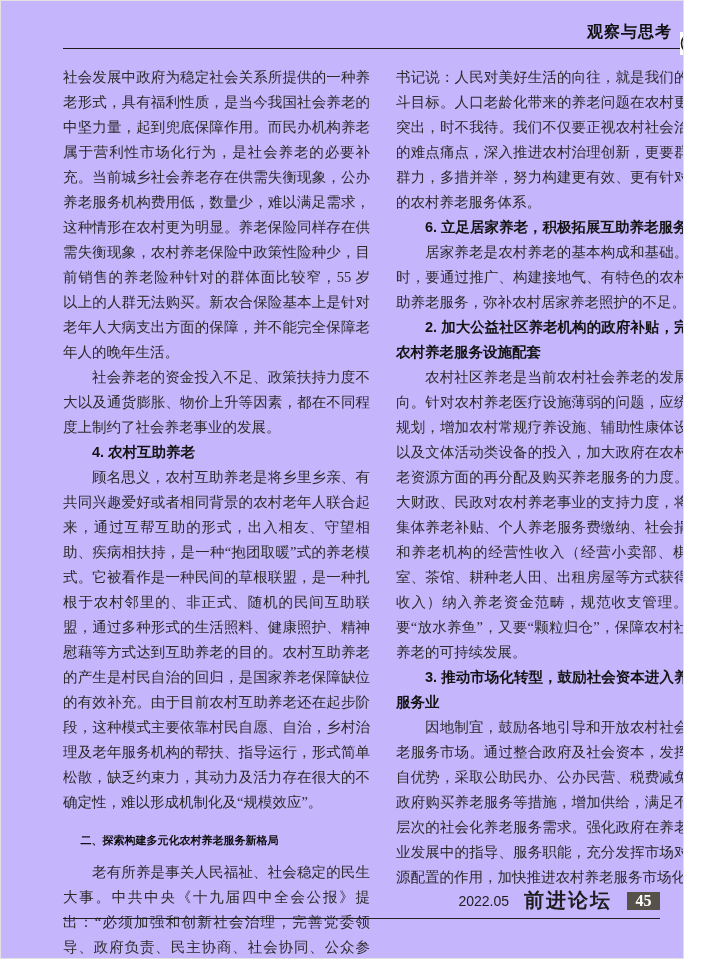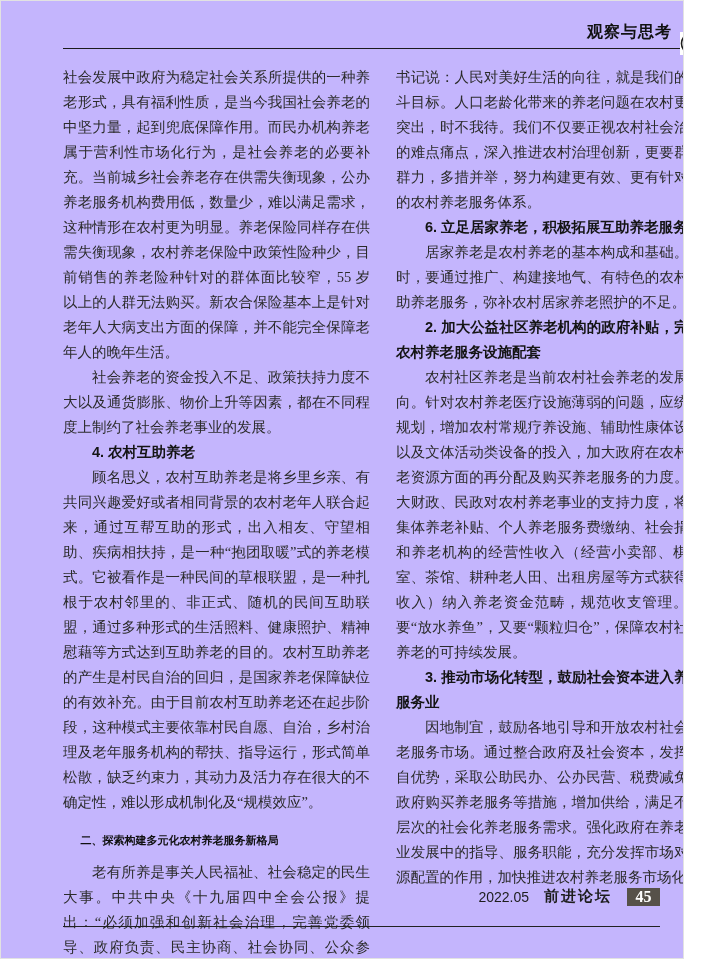--- a/index.html
+++ b/index.html
@@ -44,29 +44,29 @@
   .h2 {
     font-family:"Liberation Sans","DejaVu Sans",sans-serif;
     font-weight:700; font-size:11px; color:#101010;
     text-indent:1.6em; margin:13px 0 7px 0; line-height:25px;
   }
   
   .footer {
     position:absolute; top:886px; left:62px; width:597px;
     border-bottom:1.2px solid #222;
     display:flex; justify-content:flex-end; align-items:center;
-    gap:15px; padding-bottom:20px;
+    gap:15px; padding-bottom:4px;
   }
   .footer-issue {
     font-family:"Liberation Sans","DejaVu Sans",sans-serif;
     font-size:14px; color:#1d1d1d;
   }
   .footer-journal {
     font-family:"Liberation Sans","DejaVu Sans",sans-serif;
-    font-size:15px; font-weight:700; letter-spacing:2px; color:#1d1d1d;
+    font-size:20px; font-weight:700; letter-spacing:2px; color:#1d1d1d;
   }
   .footer-pagebox {
     width:33px; height:18px; background:#565149;
     color:#fff; font-size:16px; font-weight:700;
     display:flex; align-items:center; justify-content:center;
     font-family:"Liberation Serif","DejaVu Serif",serif;
   }
 </style>
 </head>
 <body>

